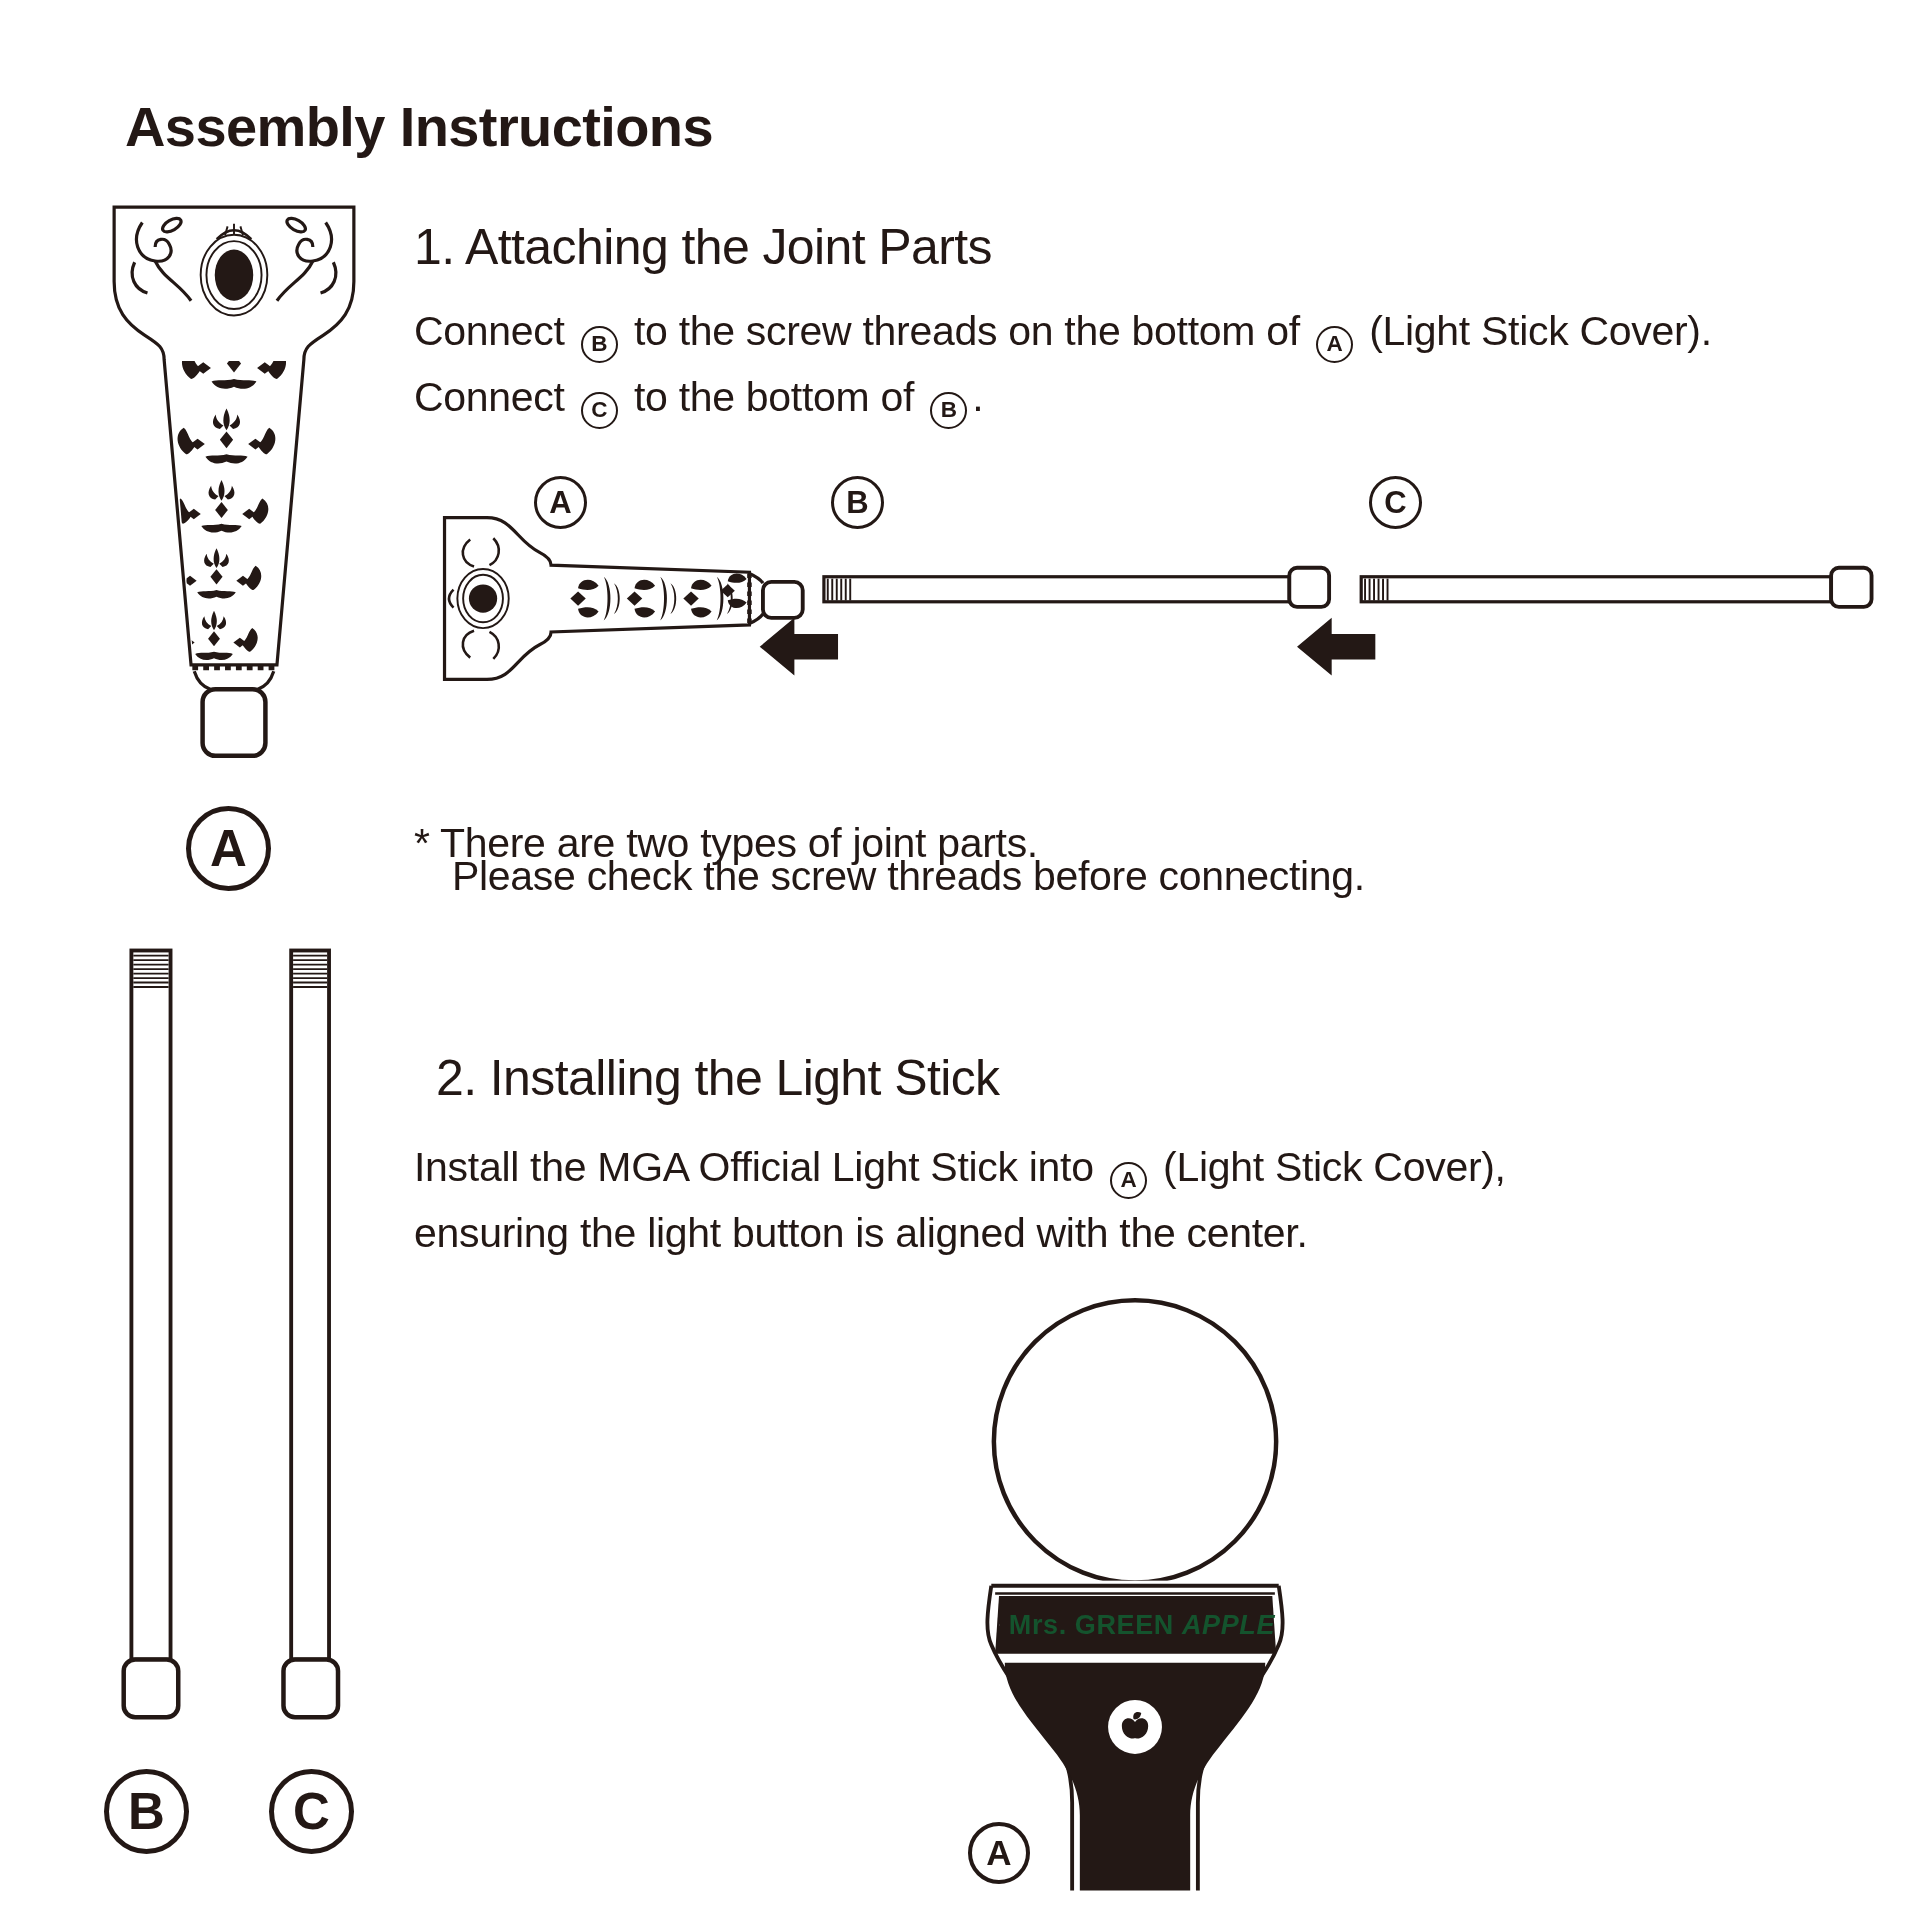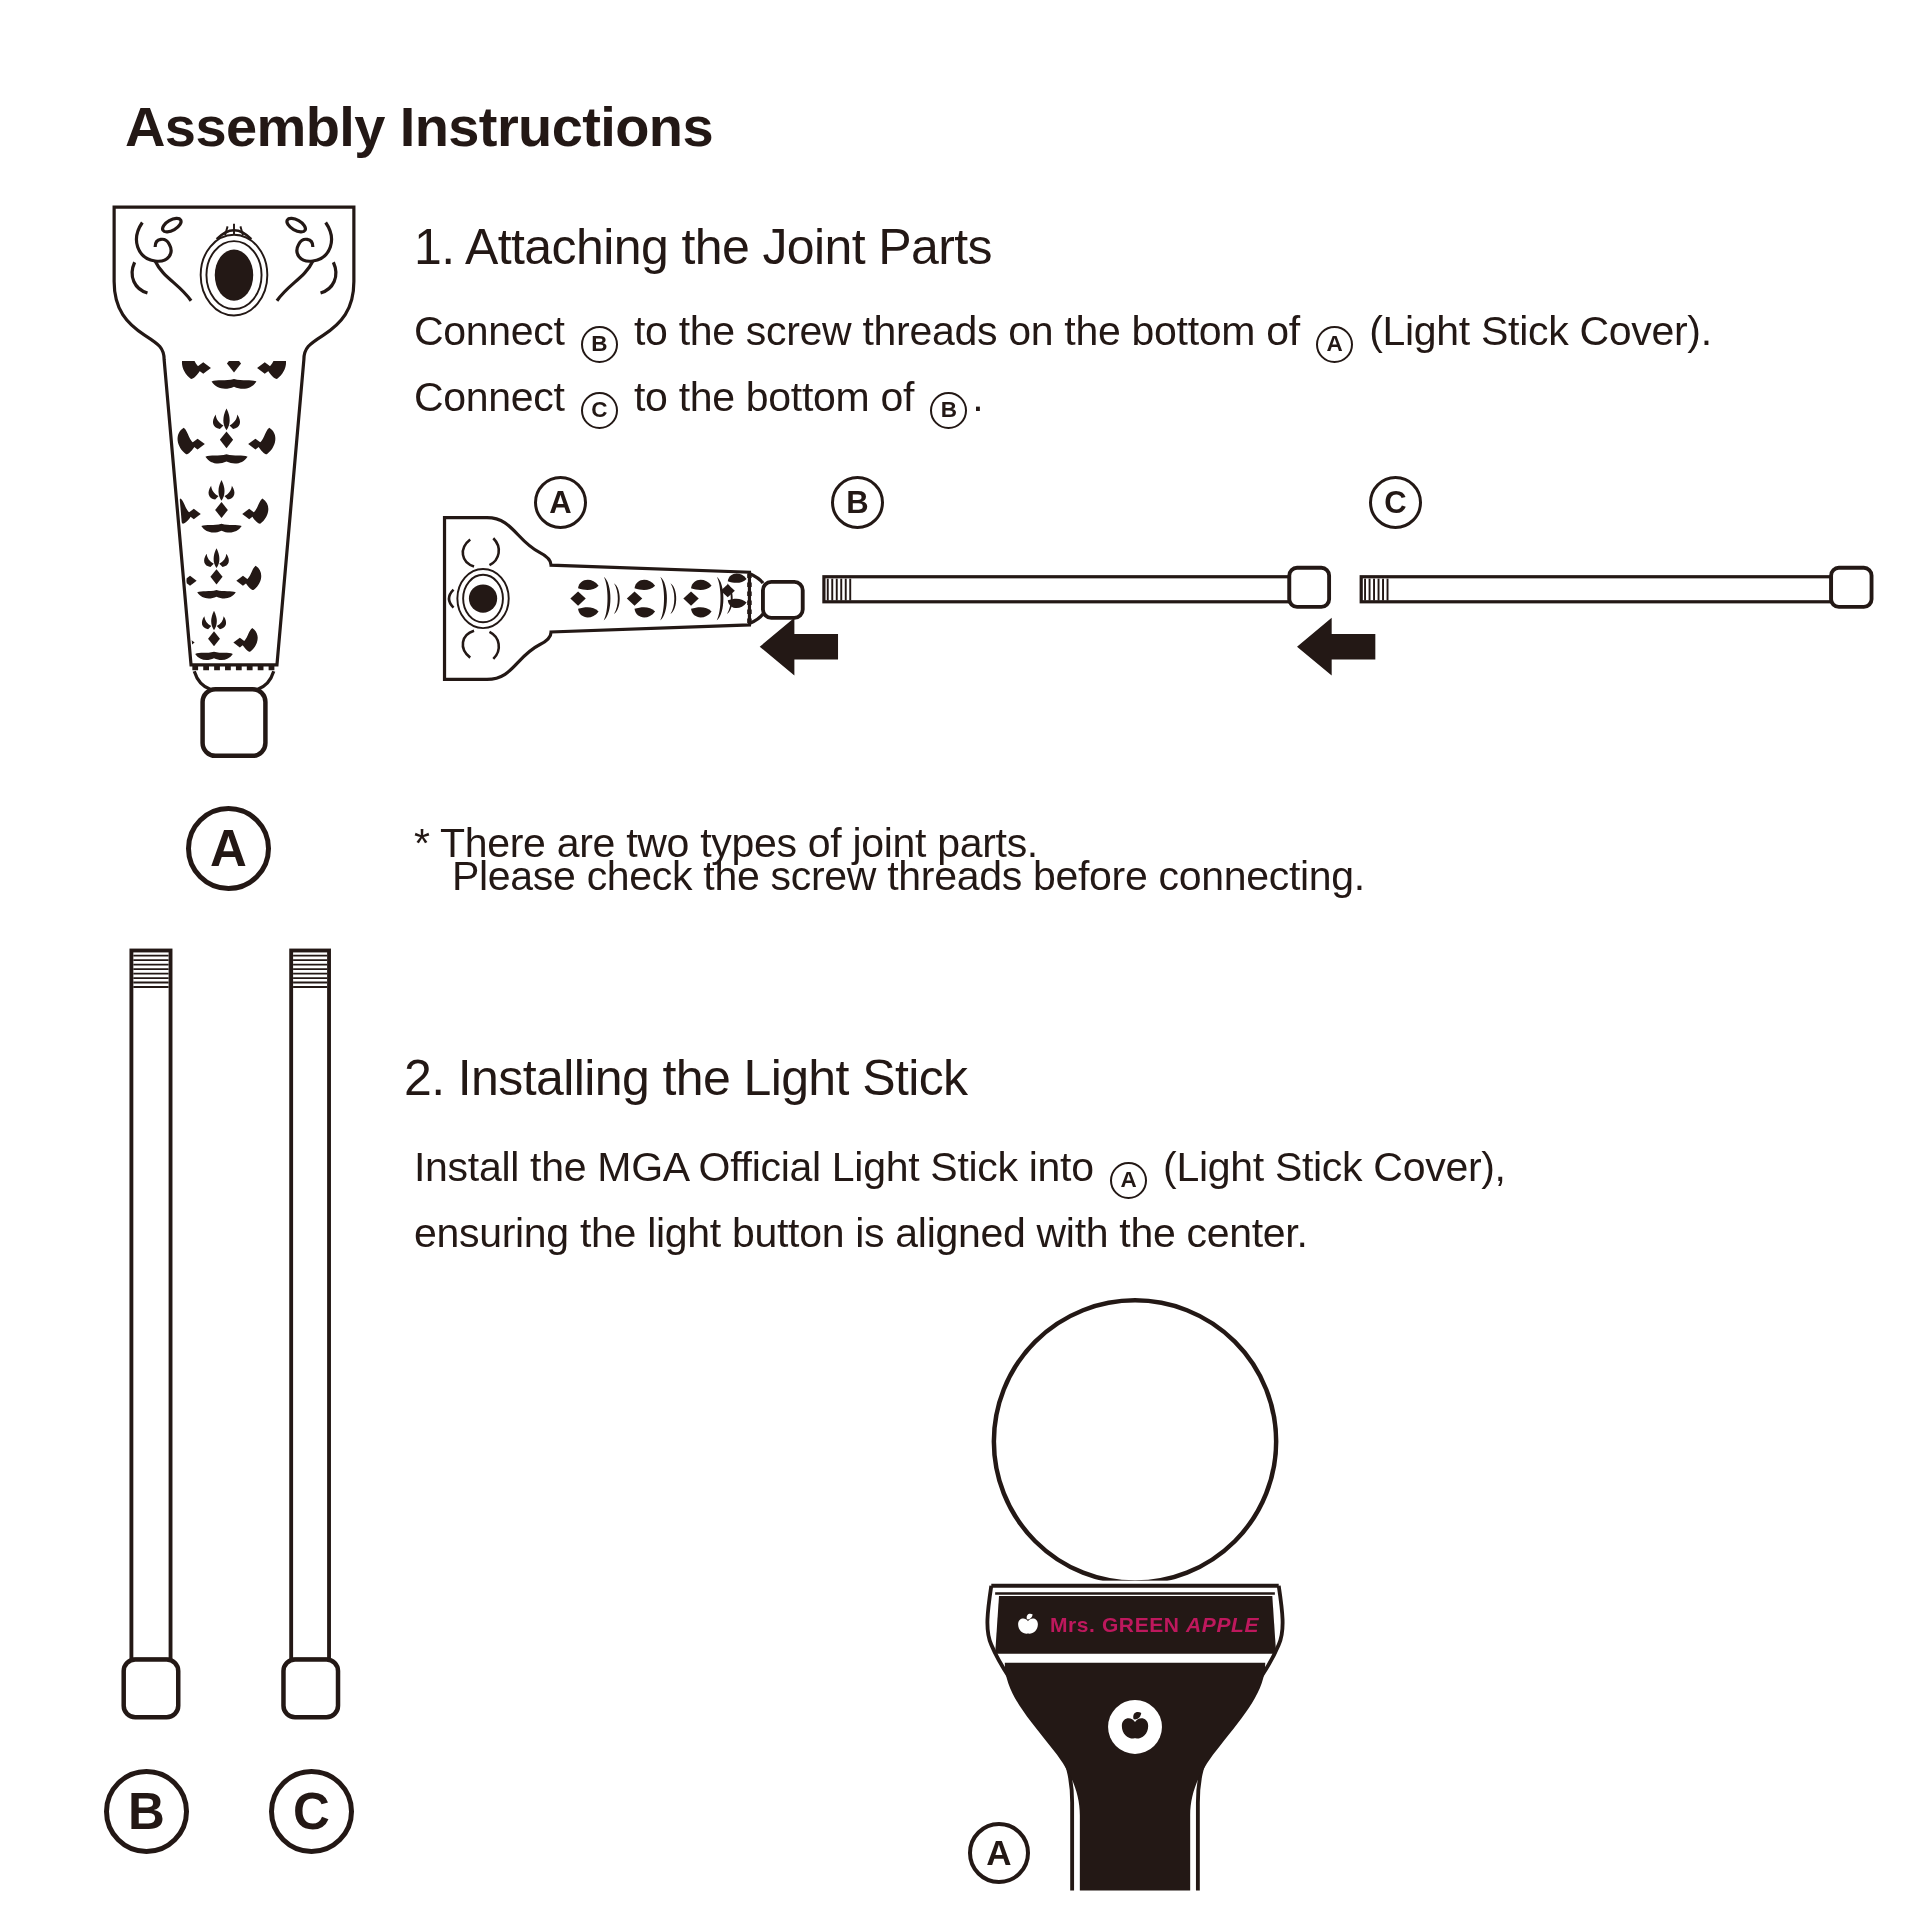--- a/index.html
+++ b/index.html
@@ -12,38 +12,38 @@
   .circ-inline{display:inline-flex;align-items:center;justify-content:center;
        width:37px;height:37px;border:2.6px solid #231815;border-radius:50%;
        font-size:22.5px;font-weight:bold;margin:0 5.1px;vertical-align:-6.4px;box-sizing:border-box;}
   .circ-label{display:flex;align-items:center;justify-content:center;border-radius:50%;
        border-style:solid;border-color:#231815;box-sizing:border-box;font-weight:bold;background:#fff;}
   .circ-d{width:53px;height:53px;border-width:3.9px;font-size:31px;}
   .circ-big{width:85px;height:85px;border-width:5.1px;font-size:51px;}
   .circ-a2{width:62px;height:62px;border-width:4.5px;font-size:35px;}
   .band-text{position:absolute;left:999px;top:1596px;width:276px;height:58px;
        display:flex;align-items:center;justify-content:center;gap:9px;}
-  .band-text .brand{color:#be185d;font-size:21px;font-weight:bold;letter-spacing:0.6px;white-space:nowrap;}
+  .band-text .brand{color:#14532d;font-size:27px;font-weight:bold;letter-spacing:0.6px;white-space:nowrap;}
   .band-text .apple{font-style:italic;}
   svg{display:block;}
 </style>
 </head>
 <body>
 
 <div class="abs title" style="left:125px;top:94px;">Assembly Instructions</div>
 
 <div class="abs h1" style="left:414px;top:218px;">1. Attaching the Joint Parts</div>
 
 <div class="abs body-line" style="left:414px;top:286px;">Connect <span class="circ-inline">B</span> to the screw threads on the bottom of <span class="circ-inline">A</span> (Light Stick Cover).</div>
 <div class="abs body-line" style="left:414px;top:352px;">Connect <span class="circ-inline">C</span> to the bottom of <span class="circ-inline">B</span>.</div>
 
 <div class="abs body-line" style="left:414px;top:798px;">* There are two types of joint parts.</div>
 <div class="abs body-line" style="left:414px;top:831px;margin-left:38px;">Please check the screw threads before connecting.</div>
 
-<div class="abs h1" style="left:404px;top:1049px;">2. Installing the Light Stick</div>
+<div class="abs h1" style="left:436px;top:1049px;">2. Installing the Light Stick</div>
 
 <div class="abs body-line" style="left:414px;top:1122px;">Install the MGA Official Light Stick into <span class="circ-inline">A</span> (Light Stick Cover),</div>
 <div class="abs body-line" style="left:414px;top:1188px;">ensuring the light button is aligned with the center.</div>
 
 <div class="abs circ-label circ-d" style="left:534px;top:476px;">A</div>
 <div class="abs circ-label circ-d" style="left:831px;top:476px;">B</div>
 <div class="abs circ-label circ-d" style="left:1369px;top:476px;">C</div>
 
 <div class="abs circ-label circ-big" style="left:186px;top:806px;">A</div>
 <div class="abs circ-label circ-big" style="left:104px;top:1769px;">B</div>

